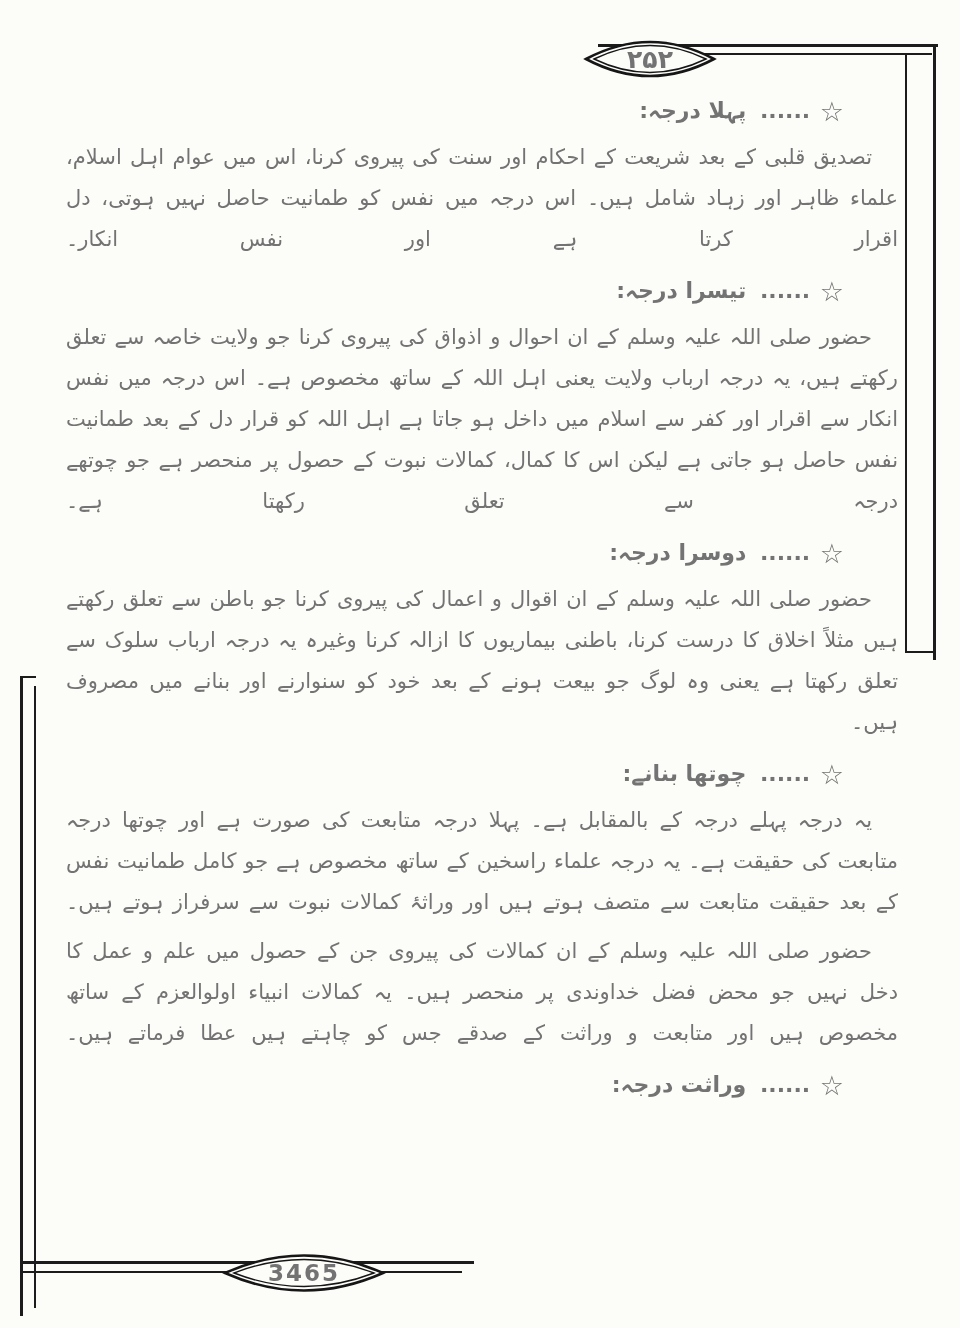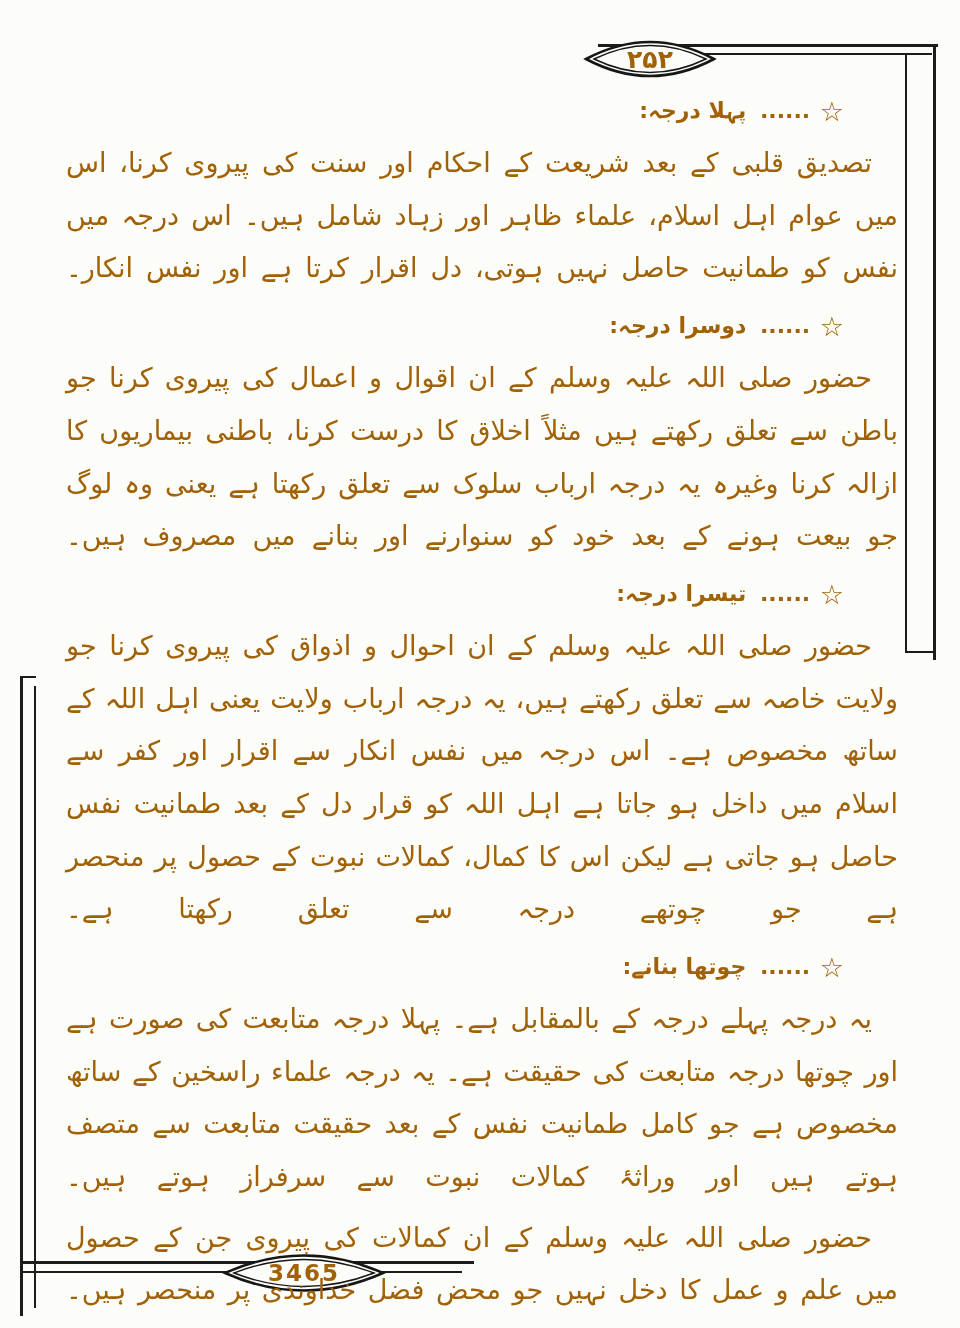--- a/index.html
+++ b/index.html
@@ -3,21 +3,21 @@
 <meta charset="utf-8">
 <style>
   html, body { margin: 0; padding: 0; background: #e8e8e4; }
   .page {
     position: relative;
     width: 960px;
     height: 1328px;
     margin: 0 auto;
     background: #fcfcf9;
     font-family: "DejaVu Sans", sans-serif;
-    color: #a16207;
+    color: #737373;
     overflow: hidden;
   }
 
   
   .seg { position: absolute; background: #1c1c1c; }
   .seg-top-outer    { left: 598px; top: 44px;  width: 340px; height: 3px; }
   .seg-top-inner    { left: 606px; top: 53px;  width: 326px; height: 2px; }
   .seg-right-outer  { left: 933px; top: 44px;  width: 3px;  height: 616px; }
   .seg-right-inner  { left: 905px; top: 53px;  width: 2px;  height: 600px; }
   .seg-right-cap    { left: 905px; top: 651px; width: 31px; height: 2px; }
@@ -68,21 +68,21 @@
   .heading .dots {
     letter-spacing: 2px;
     font-weight: 700;
     margin-left: 6px;
   }
   .body-para {
     direction: rtl;
     text-align: justify;
     text-align-last: justify;
     text-indent: 26px;
-    font-size: 27px;
+    font-size: 21px;
     line-height: 1.95;
     margin: 0 0 8px 0;
     word-spacing: 1px;
   }
 </style>
 </head>
 <body>
 
 <div class="page">
 
@@ -121,32 +121,32 @@
         <span class="dots">......</span>
         <span class="htext">پہلا درجہ:</span>
       </div>
       <p class="body-para">تصدیق قلبی کے بعد شریعت کے احکام اور سنت کی پیروی کرنا، اس میں عوام اہل اسلام، علماء ظاہر اور زہاد شامل ہیں۔ اس درجہ میں نفس کو طمانیت حاصل نہیں ہوتی، دل اقرار کرتا ہے اور نفس انکار۔</p>
     </section>
 
     <section>
       <div class="heading">
         <span class="star">☆</span>
         <span class="dots">......</span>
-        <span class="htext">دوسرا درجہ:</span>
+        <span class="htext">تیسرا درجہ:</span>
       </div>
-      <p class="body-para">حضور صلی اللہ علیہ وسلم کے ان اقوال و اعمال کی پیروی کرنا جو باطن سے تعلق رکھتے ہیں مثلاً اخلاق کا درست کرنا، باطنی بیماریوں کا ازالہ کرنا وغیرہ یہ درجہ ارباب سلوک سے تعلق رکھتا ہے یعنی وہ لوگ جو بیعت ہونے کے بعد خود کو سنوارنے اور بنانے میں مصروف ہیں۔</p>
+      <p class="body-para">حضور صلی اللہ علیہ وسلم کے ان احوال و اذواق کی پیروی کرنا جو ولایت خاصہ سے تعلق رکھتے ہیں، یہ درجہ ارباب ولایت یعنی اہل اللہ کے ساتھ مخصوص ہے۔ اس درجہ میں نفس انکار سے اقرار اور کفر سے اسلام میں داخل ہو جاتا ہے اہل اللہ کو قرار دل کے بعد طمانیت نفس حاصل ہو جاتی ہے لیکن اس کا کمال، کمالات نبوت کے حصول پر منحصر ہے جو چوتھے درجہ سے تعلق رکھتا ہے۔</p>
     </section>
 
     <section>
       <div class="heading">
         <span class="star">☆</span>
         <span class="dots">......</span>
-        <span class="htext">تیسرا درجہ:</span>
+        <span class="htext">دوسرا درجہ:</span>
       </div>
-      <p class="body-para">حضور صلی اللہ علیہ وسلم کے ان احوال و اذواق کی پیروی کرنا جو ولایت خاصہ سے تعلق رکھتے ہیں، یہ درجہ ارباب ولایت یعنی اہل اللہ کے ساتھ مخصوص ہے۔ اس درجہ میں نفس انکار سے اقرار اور کفر سے اسلام میں داخل ہو جاتا ہے اہل اللہ کو قرار دل کے بعد طمانیت نفس حاصل ہو جاتی ہے لیکن اس کا کمال، کمالات نبوت کے حصول پر منحصر ہے جو چوتھے درجہ سے تعلق رکھتا ہے۔</p>
+      <p class="body-para">حضور صلی اللہ علیہ وسلم کے ان اقوال و اعمال کی پیروی کرنا جو باطن سے تعلق رکھتے ہیں مثلاً اخلاق کا درست کرنا، باطنی بیماریوں کا ازالہ کرنا وغیرہ یہ درجہ ارباب سلوک سے تعلق رکھتا ہے یعنی وہ لوگ جو بیعت ہونے کے بعد خود کو سنوارنے اور بنانے میں مصروف ہیں۔</p>
     </section>
 
     <section>
       <div class="heading">
         <span class="star">☆</span>
         <span class="dots">......</span>
         <span class="htext">چوتھا بنانے:</span>
       </div>
       <p class="body-para">یہ درجہ پہلے درجہ کے بالمقابل ہے۔ پہلا درجہ متابعت کی صورت ہے اور چوتھا درجہ متابعت کی حقیقت ہے۔ یہ درجہ علماء راسخین کے ساتھ مخصوص ہے جو کامل طمانیت نفس کے بعد حقیقت متابعت سے متصف ہوتے ہیں اور وراثۂ کمالات نبوت سے سرفراز ہوتے ہیں۔</p>
     </section>

